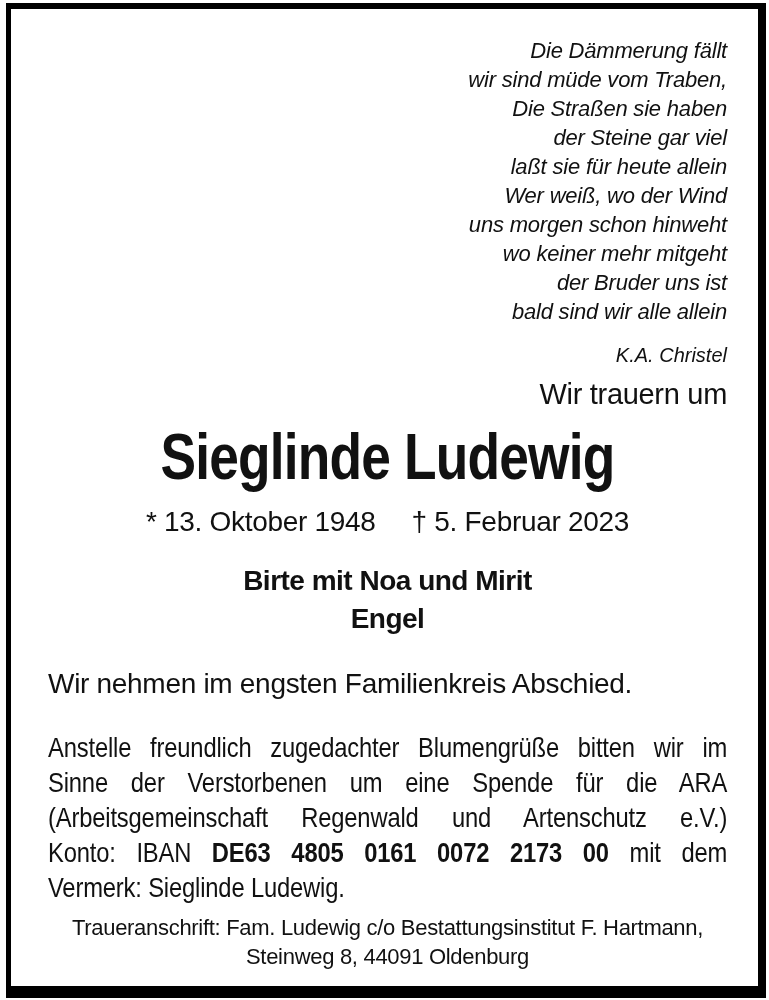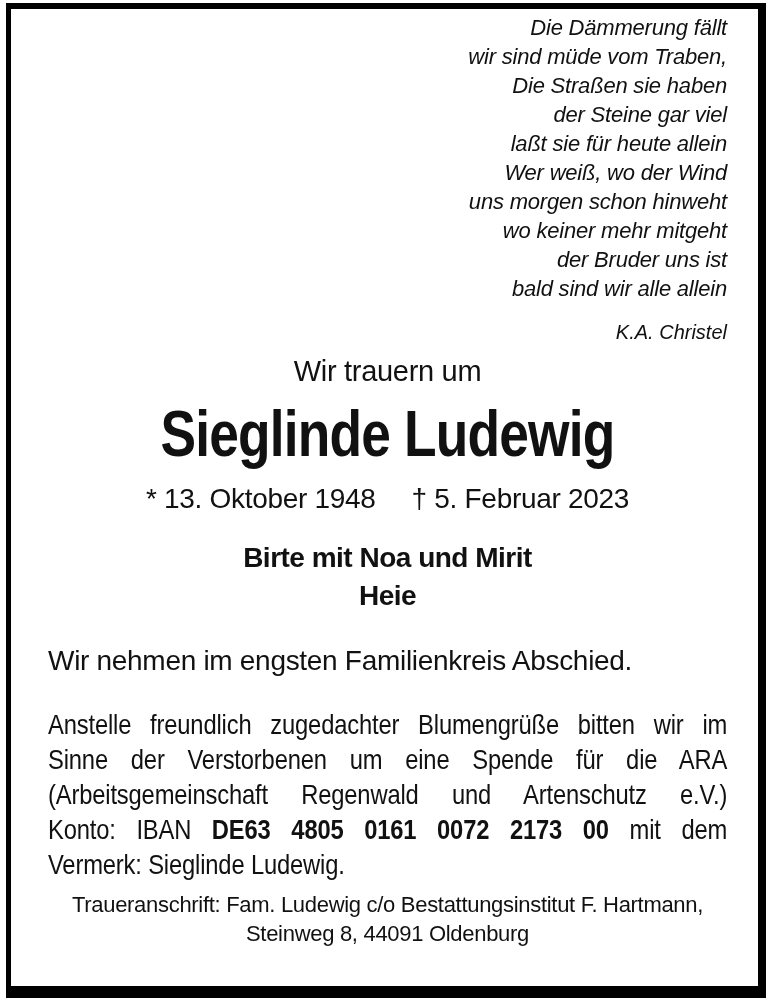--- a/index.html
+++ b/index.html
@@ -23,21 +23,21 @@
     right: 3px;
     bottom: 2px;
     border-style: solid;
     border-color: #000000;
     border-width: 6px 8px 12px 5px;
     background: #ffffff;
   }
   .content {
     position: absolute;
     left: 0; right: 0; top: 0; bottom: 0;
-    padding: 4px 31px 0 37px;
+    padding: 27px 31px 0 37px;
   }
 
   
   .poem {
     text-align: right;
     font-style: italic;
   }
   .poem-line {
     font-size: 22px;
     line-height: 29px;
@@ -50,21 +50,21 @@
     margin-top: 16px;
     font-style: italic;
   }
 
   
   .intro {
     margin-top: 8px;
     font-size: 29px;
     line-height: 36px;
     letter-spacing: -0.3px;
-    text-align: center;
+    text-align: right;
   }
   .name {
     margin: 10px 0 0 0;
     font-size: 65px;
     line-height: 70px;
     font-weight: bold;
     text-align: center;
     letter-spacing: -1px;
     transform: scaleX(0.82);
     transform-origin: 50% 50%;
@@ -155,21 +155,21 @@
       <div class="intro">Wir trauern um</div>
 
       <h1 class="name">Sieglinde Ludewig</h1>
 
       <div class="dates">
         <span class="birth">* 13. Oktober 1948</span><span class="death">† 5. Februar 2023</span>
       </div>
 
       <div class="mourners">
         <div class="mourner-line">Birte mit Noa und Mirit</div>
-        <div class="mourner-line">Heie</div>
+        <div class="mourner-line">Engel</div>
       </div>
 
       <div class="farewell">Wir nehmen im engsten Familienkreis Abschied.</div>
 
       <div class="donation">
         <div class="jline">Anstelle freundlich zugedachter Blumengrüße bitten wir im</div>
         <div class="jline">Sinne der Verstorbenen um eine Spende für die ARA</div>
         <div class="jline">(Arbeitsgemeinschaft Regenwald und Artenschutz e.V.)</div>
         <div class="jline"><span>Konto: IBAN</span> <span class="iban">DE63 4805 0161 0072 2173 00</span> <span>mit dem</span></div>
         <div class="lline">Vermerk: Sieglinde Ludewig.</div>

